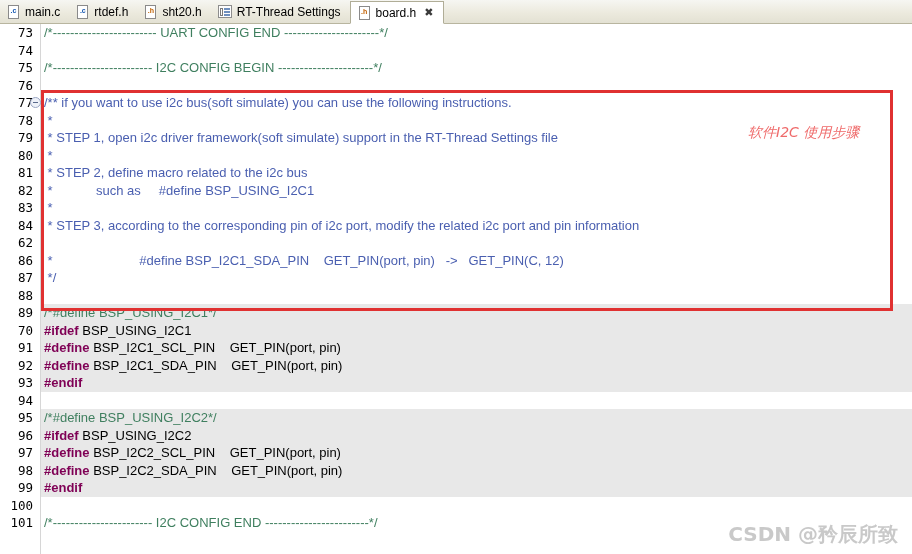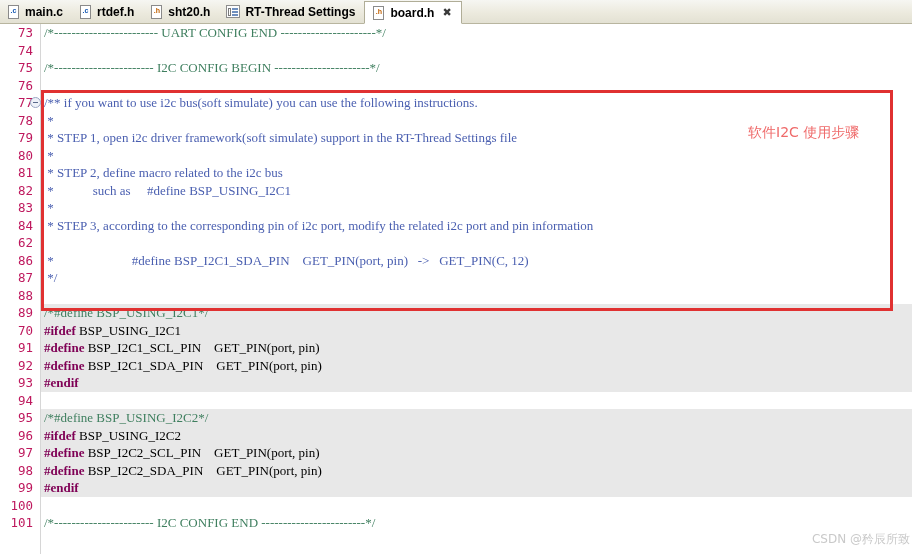--- a/index.html
+++ b/index.html
@@ -40,21 +40,21 @@
     position: relative;
   }
   .tab.active {
     background: #ffffff;
     border-left: 1px solid #b0ad97;
     border-right: 1px solid #b0ad97;
     border-top: 1px solid #b0ad97;
     border-bottom: 1px solid #ffffff;
     margin-bottom: -1px;
   }
-  .tab-label { line-height: 1; font-weight: bold; }
+  .tab-label { line-height: 1; }
   .tab-close {
     font-size: 11px;
     color: #3a3a3a;
     margin-left: 3px;
   }
 
   
   .ficon {
     width: 13px; height: 14px;
     position: relative;
@@ -141,26 +141,26 @@
     white-space: pre;
   }
   .ln {
     position: absolute;
     left: 0;
     width: 33px;
     text-align: right;
     font-family: "DejaVu Sans Mono", monospace;
     font-size: 12.5px;
     line-height: 17.5px;
-    color: #be185d;
+    color: #000000;
   }
   .code {
     position: absolute;
     left: 44px;
-    font-family: Liberation Serif, serif;
+    font-family: Liberation Sans, sans-serif;
     font-size: 13px;
     line-height: 17.5px;
     letter-spacing: 0px;
   }
   .hl-row {
     position: absolute;
     left: 41px;
     width: 871px;
     height: 17.5px;
     background: #e8e8e8;
@@ -199,31 +199,33 @@
     pointer-events: none;
   }
   #annot {
     position: absolute;
     left: 748px;
     top: 100px;
     font-family: "DejaVu Sans", sans-serif;
     font-size: 14px;
     color: #ef6a6a;
     white-space: nowrap;
+    font-style: italic;
   }
 
   
   #watermark {
     position: absolute;
-    right: 2px;
+    right: 14px;
     bottom: 6px;
     font-family: "DejaVu Sans", sans-serif;
-    font-size: 12px;
+    font-size: 20px;
     color: #c9c9c9;
     white-space: nowrap;
+    font-weight: bold;
   }
 </style>
 </head>
 <body>
 
 <div id="tabbar">
     <div class="tab">
       <span class="ficon c">
         <span class="page"></span>
         <span class="lbl">.c</span>

